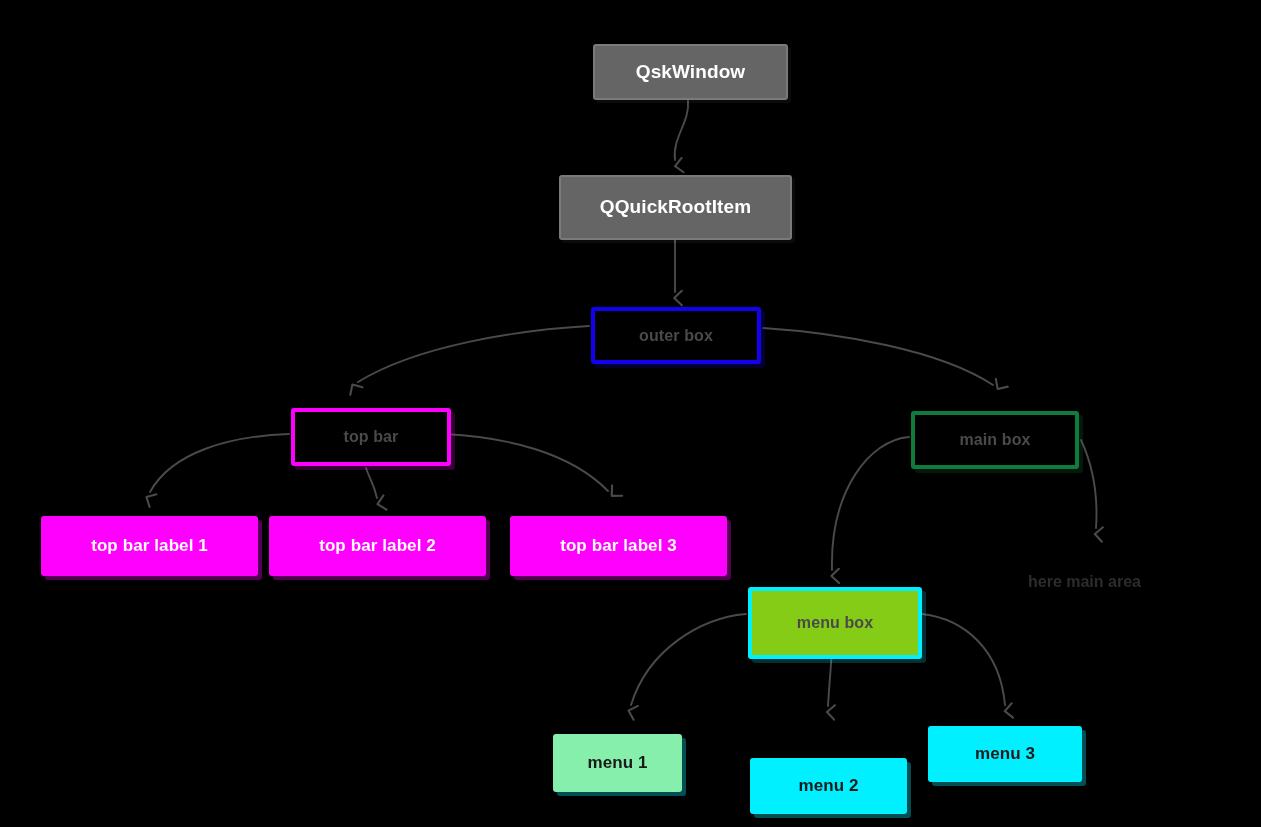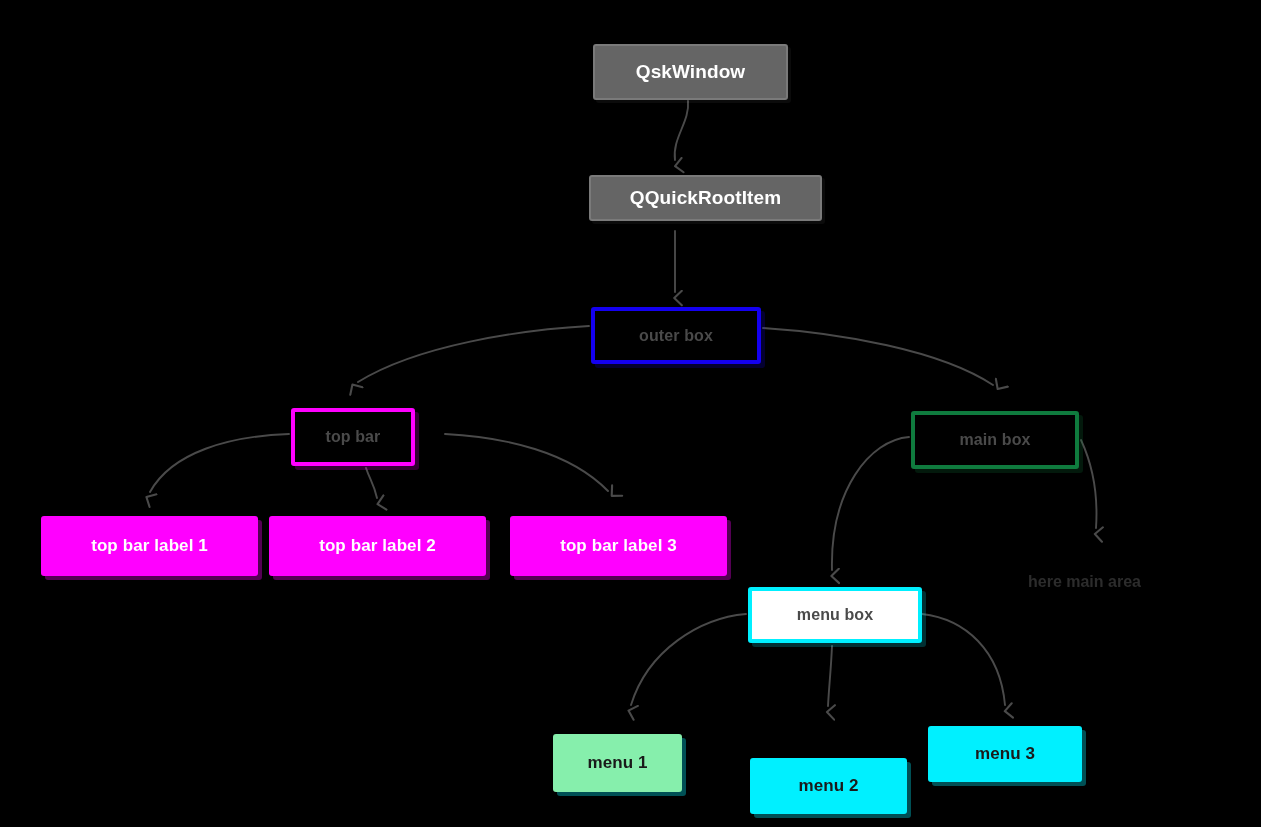--- a/index.html
+++ b/index.html
@@ -108,33 +108,33 @@
         <path d="M 746 614 C 700 618 648 650 631 705" fill="none" stroke="#4a4a4a" stroke-width="1.9" stroke-linecap="round" marker-end="url(#arrowhead)"></path>
         <path d="M 832 646 C 831 670 829 686 828 706" fill="none" stroke="#4a4a4a" stroke-width="1.9" stroke-linecap="round" marker-end="url(#arrowhead)"></path>
         <path d="M 922 614 C 965 619 1000 650 1005 705" fill="none" stroke="#4a4a4a" stroke-width="1.9" stroke-linecap="round" marker-end="url(#arrowhead)"></path>
       </g>
   </svg>
 
   <div id="node-layer">
       <div class="node grey" style="left: 593px; top: 44px; width: 195px; height: 56px; background: rgb(101, 101, 101); border-color: rgb(122, 122, 122); color: rgb(255, 255, 255); text-align: center;">
         <span class="node-label">QskWindow</span>
       </div>
-      <div class="node grey" style="left: 589px; top: 175px; width: 233px; height: 46px; background: rgb(101, 101, 101); border-color: rgb(122, 122, 122); color: rgb(255, 255, 255); justify-content: flex-end;">
+      <div class="node grey" style="left: 559px; top: 175px; width: 233px; height: 65px; background: rgb(101, 101, 101); border-color: rgb(122, 122, 122); color: rgb(255, 255, 255); justify-content: flex-end;">
         <span class="node-label">QQuickRootItem</span>
       </div>
       <div class="node outline" style="left: 591px; top: 307px; width: 170px; height: 57px; border-color: rgb(20, 0, 240); background: rgb(0, 0, 0); color: rgb(74, 74, 74); box-shadow: rgba(20, 0, 240, 0.2) 4px 4px 0px;">
         <span class="node-label">outer box</span>
       </div>
-      <div class="node outline" style="left: 291px; top: 408px; width: 124px; height: 58px; border-color: rgb(255, 0, 255); background: rgb(0, 0, 0); color: rgb(74, 74, 74); box-shadow: rgba(255, 0, 255, 0.2) 4px 4px 0px;">
+      <div class="node outline" style="left: 291px; top: 408px; width: 160px; height: 58px; border-color: rgb(255, 0, 255); background: rgb(0, 0, 0); color: rgb(74, 74, 74); box-shadow: rgba(255, 0, 255, 0.2) 4px 4px 0px;">
         <span class="node-label">top bar</span>
       </div>
       <div class="node outline" style="left: 911px; top: 411px; width: 168px; height: 58px; border-color: rgb(15, 123, 62); background: rgb(0, 0, 0); color: rgb(74, 74, 74); box-shadow: rgba(15, 123, 62, 0.2) 4px 4px 0px;">
         <span class="node-label">main box</span>
       </div>
-      <div class="node outline" style="left: 748px; top: 587px; width: 174px; height: 56px; border-color: rgb(0, 240, 255); background: #ffffff; color: rgb(74, 74, 74); box-shadow: rgba(0, 240, 255, 0.2) 4px 4px 0px;">
+      <div class="node outline" style="left: 748px; top: 587px; width: 174px; height: 72px; border-color: rgb(0, 240, 255); background: #84cc16; color: rgb(74, 74, 74); box-shadow: rgba(0, 240, 255, 0.2) 4px 4px 0px;">
         <span class="node-label">menu box</span>
       </div>
       <div class="node filled" style="left: 41px; top: 516px; width: 217px; height: 60px; background: rgb(255, 0, 255); color: rgb(255, 255, 255); box-shadow: rgba(255, 0, 255, 0.333) 4px 4px 0px;">
         <span class="node-label">top bar label 1</span>
       </div>
       <div class="node filled" style="left: 269px; top: 516px; width: 217px; height: 60px; background: rgb(255, 0, 255); color: rgb(255, 255, 255); box-shadow: rgba(255, 0, 255, 0.333) 4px 4px 0px;">
         <span class="node-label">top bar label 2</span>
       </div>
       <div class="node filled" style="left: 510px; top: 516px; width: 217px; height: 60px; background: rgb(255, 0, 255); color: rgb(255, 255, 255); box-shadow: rgba(255, 0, 255, 0.333) 4px 4px 0px;">
         <span class="node-label">top bar label 3</span>

